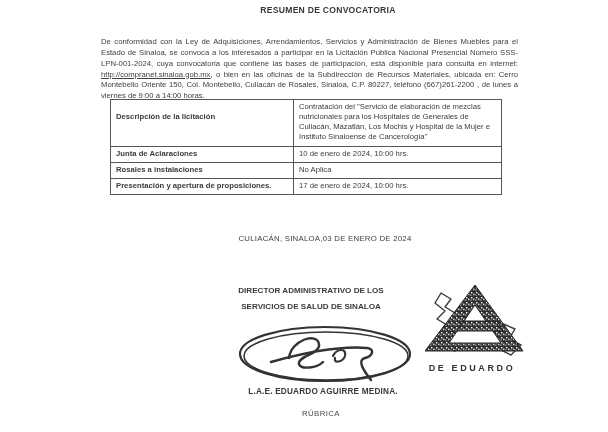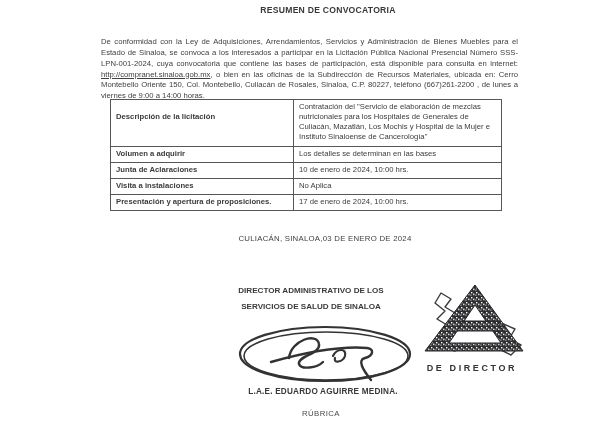--- a/index.html
+++ b/index.html
@@ -68,29 +68,25 @@
 
   <p class="intro"><span>De conformidad con la Ley de Adquisiciones, Arrendamientos, Servicios y Administración de Bienes Muebles para el Estado de Sinaloa, se convoca a los interesados a participar en la Licitación Pública Nacional Presencial Número SSS-LPN-001-2024, cuya convocatoria que contiene las bases de participación, está disponible para consulta en internet: </span><span class="url">http://compranet.sinaloa.gob.mx</span><span>, o bien en las oficinas de la Subdirección de Recursos Materiales, ubicada en: Cerro Montebello Oriente 150, Col. Montebello, Culiacán de Rosales, Sinaloa, C.P. 80227, teléfono (667)261-2200 , de lunes a viernes de 9:00 a 14:00 horas.</span></p>
 
   <table class="lic">
     <tbody>
       <tr class="row-desc">
         <td class="lbl">Descripción de la licitación</td>
         <td class="val">Contratación del "Servicio de elaboración de mezclas nutricionales para los Hospitales de Generales de Culiacán, Mazatlán, Los Mochis y Hospital de la Mujer e Instituto Sinaloense de Cancerología"</td>
       </tr>
       <tr>
-        <td class="lbl">Volumen a adquirir</td>
-        <td class="val">Los detalles se determinan en las bases</td>
-      </tr>
-      <tr>
         <td class="lbl">Junta de Aclaraciones</td>
         <td class="val">10 de enero de 2024, 10:00 hrs.</td>
       </tr>
       <tr>
-        <td class="lbl">Visita a instalaciones</td>
+        <td class="lbl">Rosales a instalaciones</td>
         <td class="val">No Aplica</td>
       </tr>
       <tr>
         <td class="lbl">Presentación y apertura de proposiciones.</td>
         <td class="val">17 de enero de 2024, 10:00 hrs.</td>
       </tr>
     </tbody>
   </table>
 
   <div class="dateline">CULIACÁN, SINALOA,03 DE ENERO DE 2024</div>
@@ -125,20 +121,20 @@
       <g fill="none" stroke="#3a3a3c" stroke-width="1.4" stroke-linejoin="round">
         <path d="M36 12 L46 18 L40 26 L50 32 L44 40 L54 48 L46 56 L56 62 L50 70 L38 66 L44 58 L34 52 L42 44 L32 38 L40 30 L30 22 Z"></path>
         <path d="M96 42 L110 48 L104 58 L116 64 L106 74 L94 68 L102 58 L92 52 Z"></path>
       </g>
       <g stroke="#242426" stroke-width="1">
         <path d="M70 4 L118 70 L20 70 Z" fill="url(#speck)"></path>
         <path d="M70 24 L96 62 L44 62 Z" fill="#ffffff"></path>
         <path d="M58 40 L92 40 L98 50 L52 50 Z" fill="url(#speck)"></path>
       </g>
     </svg>
-    <div class="stamp-line2">DE DIRECTOR</div>
+    <div class="stamp-line2">DE EDUARDO</div>
   </div>
 
   <div class="sig-name">L.A.E. EDUARDO AGUIRRE MEDINA.</div>
 
   <div class="rubric">RÚBRICA</div>
 
 </div>
 
 </body></html>

